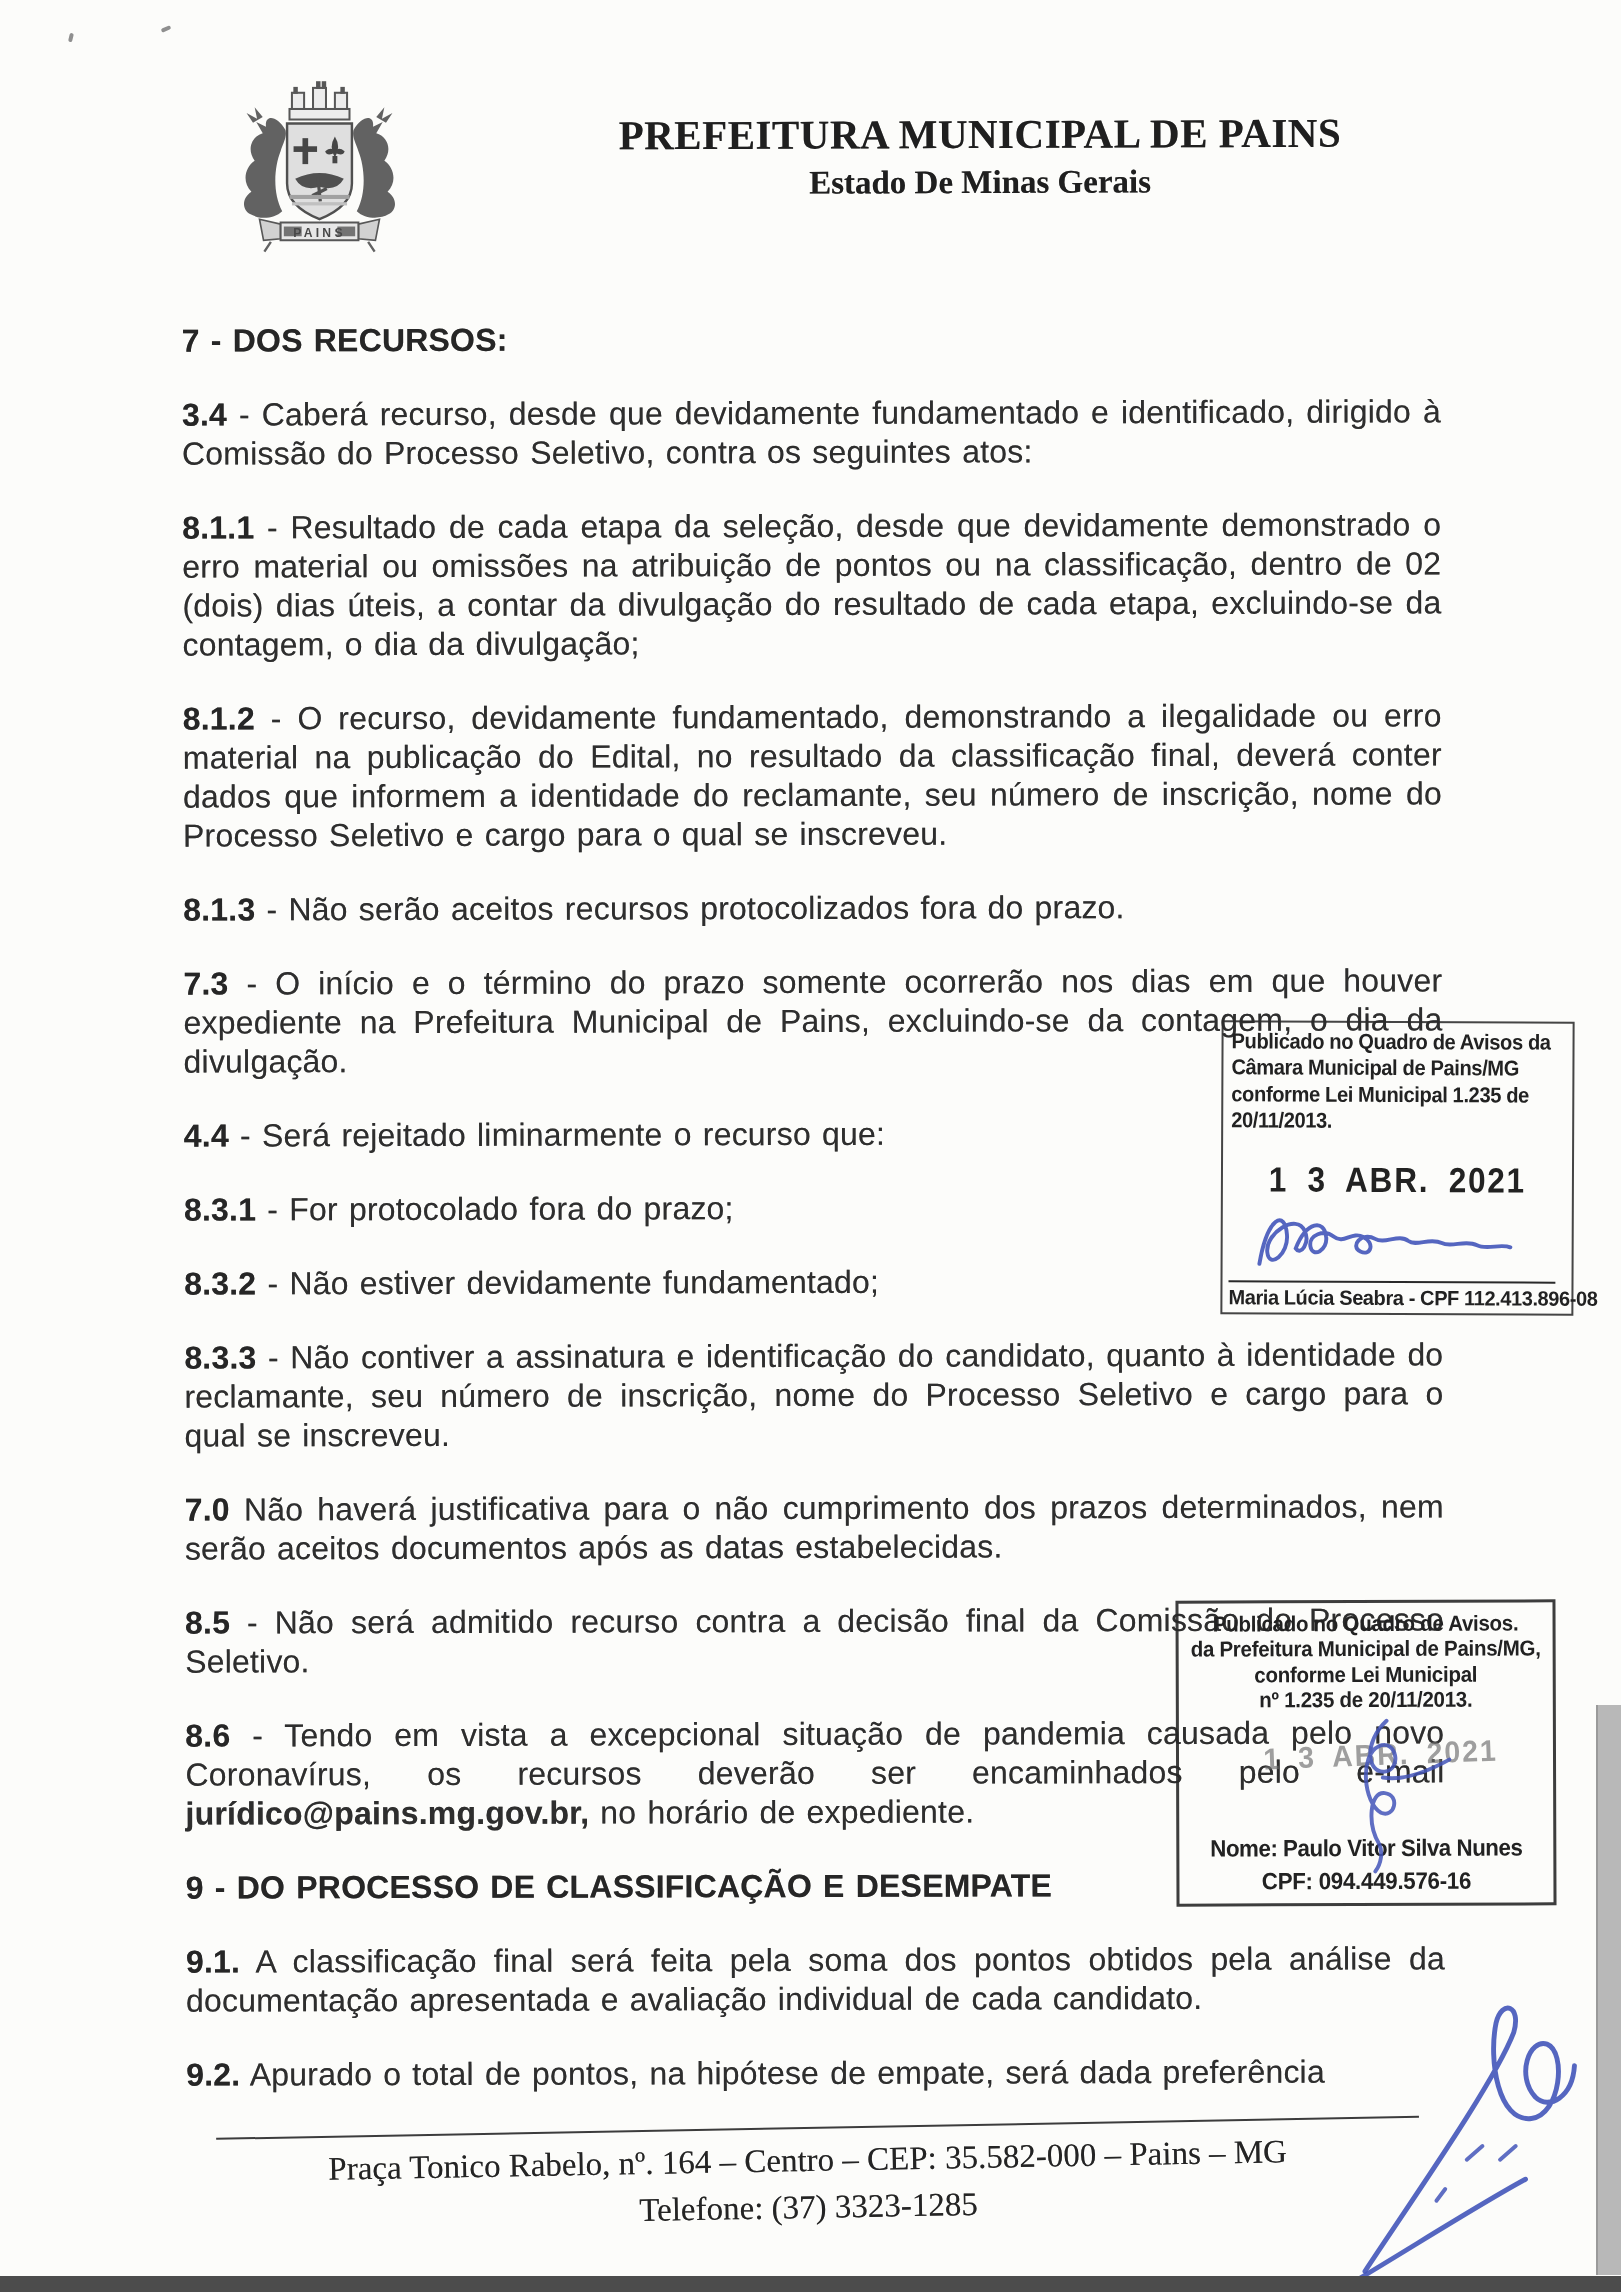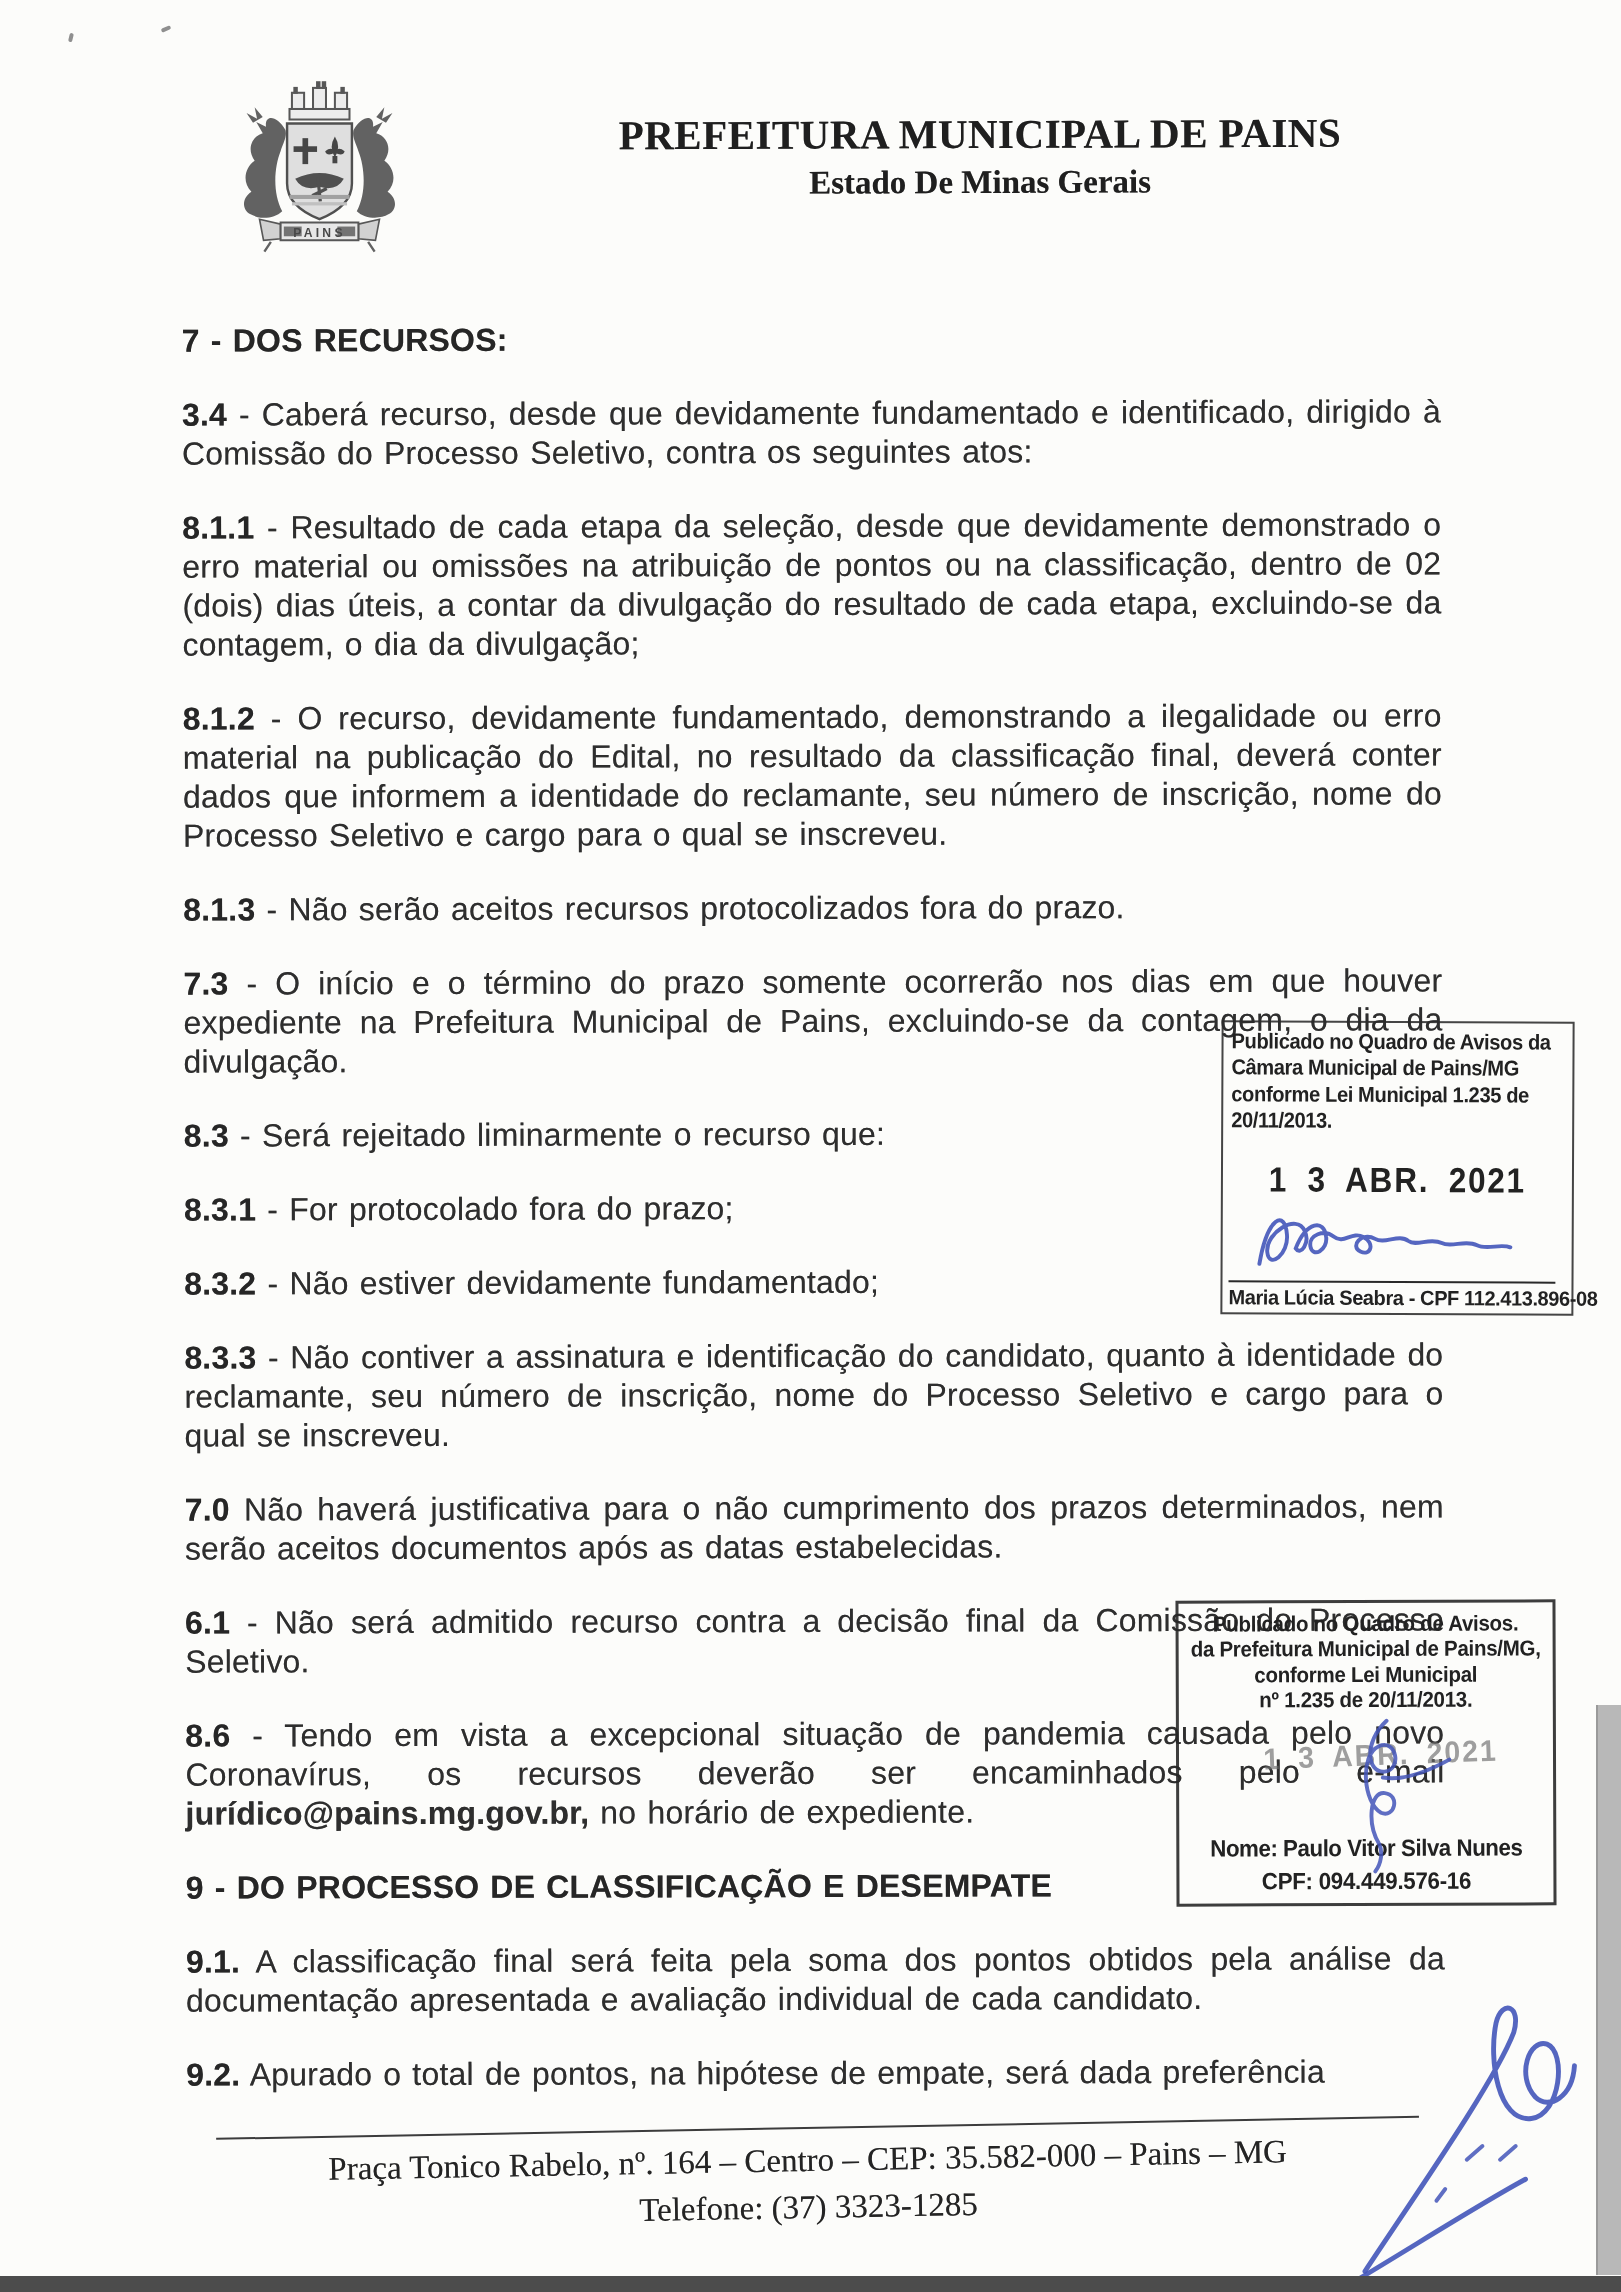--- a/index.html
+++ b/index.html
@@ -125,26 +125,26 @@
     <div class="t2">Estado De Minas Gerais</div>
   </div>
 
   <div class="doc soft">
     <p class="left"><span class="heading">7 - DOS RECURSOS:</span></p>
     <p><span class="lead">3.4</span><span> - Caberá recurso, desde que devidamente fundamentado e identificado, dirigido à Comissão do Processo Seletivo, contra os seguintes atos:</span></p>
     <p><span class="lead">8.1.1</span><span> - Resultado de cada etapa da seleção, desde que devidamente demonstrado o erro material ou omissões na atribuição de pontos ou na classificação, dentro de 02 (dois) dias úteis, a contar da divulgação do resultado de cada etapa, excluindo-se da contagem, o dia da divulgação;</span></p>
     <p><span class="lead">8.1.2</span><span> - O recurso, devidamente fundamentado, demonstrando a ilegalidade ou erro material na publicação do Edital, no resultado da classificação final, deverá conter dados que informem a identidade do reclamante, seu número de inscrição, nome do Processo Seletivo e cargo para o qual se inscreveu.</span></p>
     <p class="left"><span class="lead">8.1.3</span><span> - Não serão aceitos recursos protocolizados fora do prazo.</span></p>
     <p><span class="lead">7.3</span><span> - O início e o término do prazo somente ocorrerão nos dias em que houver expediente na Prefeitura Municipal de Pains, excluindo-se da contagem, o dia da divulgação.</span></p>
-    <p class="left"><span class="lead">8.3</span><span> - Será rejeitado liminarmente o recurso que:</span></p>
+    <p class="left"><span class="lead">4.4</span><span> - Será rejeitado liminarmente o recurso que:</span></p>
     <p class="left"><span class="lead">8.3.1</span><span> - For protocolado fora do prazo;</span></p>
     <p class="left"><span class="lead">8.3.2</span><span> - Não estiver devidamente fundamentado;</span></p>
     <p><span class="lead">8.3.3</span><span> - Não contiver a assinatura e identificação do candidato, quanto à identidade do reclamante, seu número de inscrição, nome do Processo Seletivo e cargo para o qual se inscreveu.</span></p>
     <p><span class="lead">7.0</span><span> Não haverá justificativa para o não cumprimento dos prazos determinados, nem serão aceitos documentos após as datas estabelecidas.</span></p>
-    <p><span class="lead">6.1</span><span> - Não será admitido recurso contra a decisão final da Comissão do Processo Seletivo.</span></p>
+    <p><span class="lead">8.5</span><span> - Não será admitido recurso contra a decisão final da Comissão do Processo Seletivo.</span></p>
     <p><span class="lead">8.6</span><span> - Tendo em vista a excepcional situação de pandemia causada pelo novo Coronavírus, os recursos deverão ser encaminhados pelo e-mail </span><span class="bold">jurídico@pains.mg.gov.br,</span><span> no horário de expediente.</span></p>
     <p class="left"><span class="heading">9 - DO PROCESSO DE CLASSIFICAÇÃO E DESEMPATE</span></p>
     <p><span class="lead">9.1.</span><span> A classificação final será feita pela soma dos pontos obtidos pela análise da documentação apresentada e avaliação individual de cada candidato.</span></p>
     <p class="left"><span class="lead">9.2.</span><span> Apurado o total de pontos, na hipótese de empate, será dada preferência</span></p>
   </div>
 
   <div class="stamp stamp1">
     <div class="lines">
       <div>Publicado no Quadro de Avisos da</div>
       <div>Câmara Municipal de Pains/MG</div>

